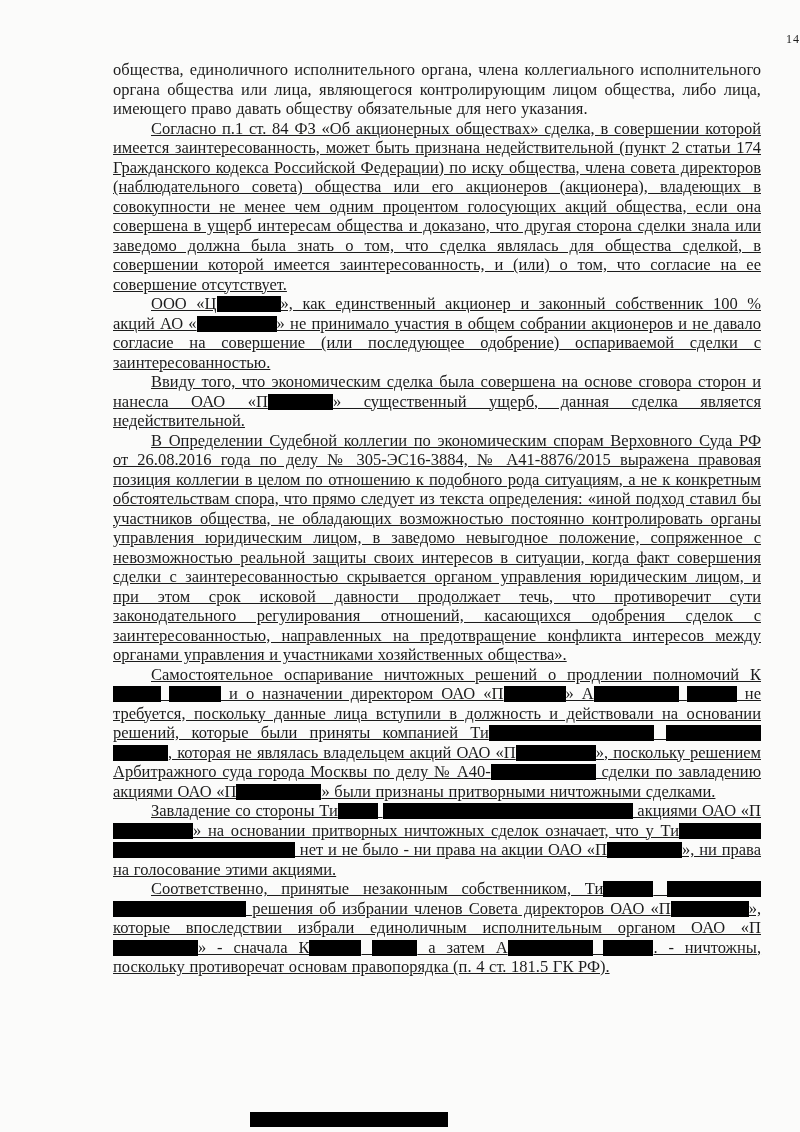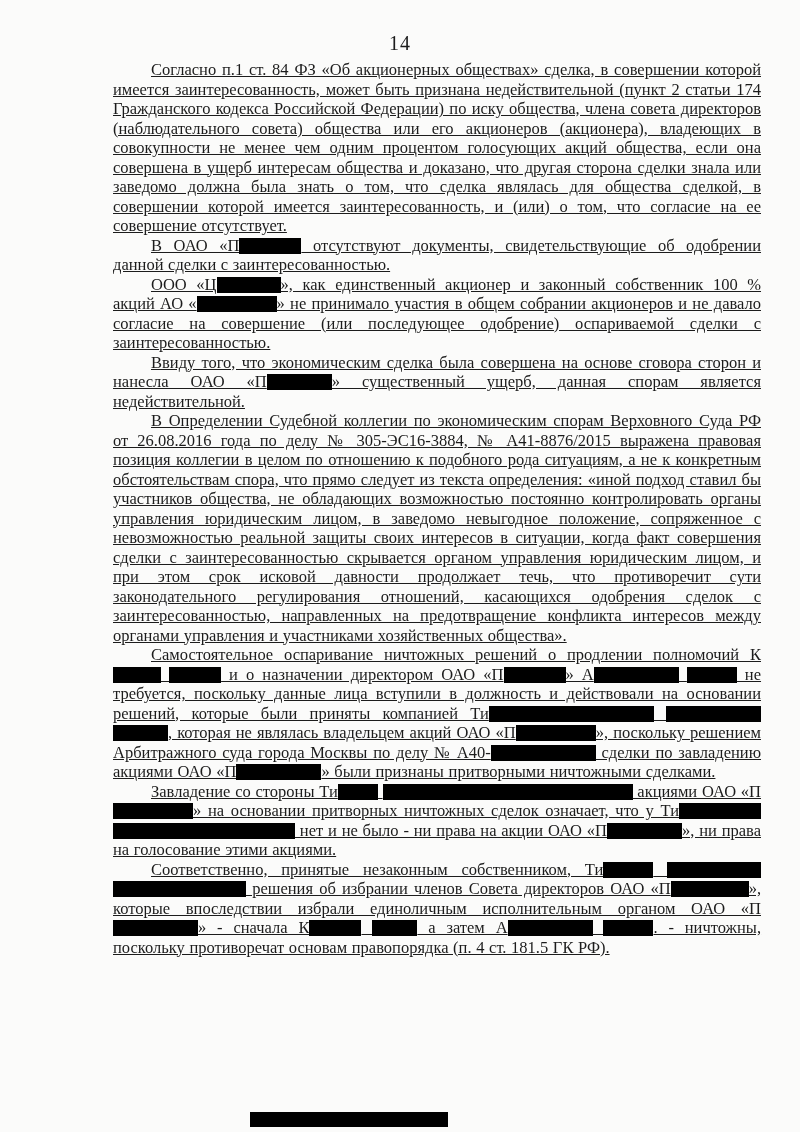--- a/index.html
+++ b/index.html
@@ -7,22 +7,22 @@
   .page {
     position:relative;
     width:800px; height:1132px;
     background:#fbfbfa;
     font-family:"Liberation Serif","DejaVu Serif",serif;
     color:#1c1c1c;
     overflow:hidden;
   }
   .page-number {
     position:absolute; top:32px; left:0; right:0;
-    text-align:center;
-    font-size:20px;
+    text-align:right;
+    font-size:12px;
     letter-spacing:1px;
   }
   .content {
     position:absolute; left:113px; top:60px; width:648px;
   }
   p.para {
     margin:0;
     font-size:16.5px;
     line-height:19.5px;
     text-align:justify;
@@ -39,23 +39,23 @@
     position:absolute;
     background:#000;
   }
 </style>
 </head>
 <body>
 
 <div class="page" style="background: rgb(251, 251, 250); color: rgb(28, 28, 28);">
   <div class="page-number">14</div>
   <div class="content">
+      <p class="para"><span>общества, единоличного исполнительного органа, члена коллегиального исполнительного органа общества или лица, являющегося контролирующим лицом общества, либо лица, имеющего право давать обществу обязательные для него указания.</span></p>
       <p class="para indent"><span>Согласно п.1 ст. 84 ФЗ «Об акционерных обществах» сделка, в совершении которой имеется заинтересованность, может быть признана недействительной (пункт 2 статьи 174 Гражданского кодекса Российской Федерации) по иску общества, члена совета директоров (наблюдательного совета) общества или его акционеров (акционера), владеющих в совокупности не менее чем одним процентом голосующих акций общества, если она совершена в ущерб интересам общества и доказано, что другая сторона сделки знала или заведомо должна была знать о том, что сделка являлась для общества сделкой, в совершении которой имеется заинтересованность, и (или) о том, что согласие на ее совершение отсутствует.</span></p>
-      <p class="para indent"><span>В ОАО «П</span><span class="redaction" style="width: 62px; background: rgb(0, 0, 0);"></span><span> отсутствуют документы, свидетельствующие об одобрении данной сделки с заинтересованностью.</span></p>
       <p class="para indent"><span>ООО «Ц</span><span class="redaction" style="width: 64px; background: rgb(0, 0, 0);"></span><span>», как единственный акционер и законный собственник 100 % акций АО «</span><span class="redaction" style="width: 80px; background: rgb(0, 0, 0);"></span><span>» не принимало участия в общем собрании акционеров и не давало согласие на совершение (или последующее одобрение) оспариваемой сделки с заинтересованностью.</span></p>
-      <p class="para indent"><span>Ввиду того, что экономическим сделка была совершена на основе сговора сторон и нанесла ОАО «П</span><span class="redaction" style="width: 65px; background: rgb(0, 0, 0);"></span><span>» существенный ущерб, данная спорам является недействительной.</span></p>
+      <p class="para indent"><span>Ввиду того, что экономическим сделка была совершена на основе сговора сторон и нанесла ОАО «П</span><span class="redaction" style="width: 65px; background: rgb(0, 0, 0);"></span><span>» существенный ущерб, данная сделка является недействительной.</span></p>
       <p class="para indent"><span>В Определении Судебной коллегии по экономическим спорам Верховного Суда РФ от 26.08.2016 года по делу № 305-ЭС16-3884, № А41-8876/2015 выражена правовая позиция коллегии в целом по отношению к подобного рода ситуациям, а не к конкретным обстоятельствам спора, что прямо следует из текста определения: «иной подход ставил бы участников общества, не обладающих возможностью постоянно контролировать органы управления юридическим лицом, в заведомо невыгодное положение, сопряженное с невозможностью реальной защиты своих интересов в ситуации, когда факт совершения сделки с заинтересованностью скрывается органом управления юридическим лицом, и при этом срок исковой давности продолжает течь, что противоречит сути законодательного регулирования отношений, касающихся одобрения сделок с заинтересованностью, направленных на предотвращение конфликта интересов между органами управления и участниками хозяйственных общества».</span></p>
       <p class="para indent"><span>Самостоятельное оспаривание ничтожных решений о продлении полномочий К</span><span class="redaction" style="width: 48px; background: rgb(0, 0, 0);"></span><span> </span><span class="redaction" style="width: 52px; background: rgb(0, 0, 0);"></span><span> и о назначении директором ОАО «П</span><span class="redaction" style="width: 62px; background: rgb(0, 0, 0);"></span><span>» А</span><span class="redaction" style="width: 85px; background: rgb(0, 0, 0);"></span><span> </span><span class="redaction" style="width: 50px; background: rgb(0, 0, 0);"></span><span> не требуется, поскольку данные лица вступили в должность и действовали на основании решений, которые были приняты компанией Ти</span><span class="redaction" style="width: 165px; background: rgb(0, 0, 0);"></span><span> </span><span class="redaction" style="width: 95px; background: rgb(0, 0, 0);"></span><span> </span><span class="redaction" style="width: 55px; background: rgb(0, 0, 0);"></span><span>, которая не являлась владельцем акций ОАО «П</span><span class="redaction" style="width: 80px; background: rgb(0, 0, 0);"></span><span>», поскольку решением Арбитражного суда города Москвы по делу № А40-</span><span class="redaction" style="width: 105px; background: rgb(0, 0, 0);"></span><span> сделки по завладению акциями ОАО «П</span><span class="redaction" style="width: 85px; background: rgb(0, 0, 0);"></span><span>» были признаны притворными ничтожными сделками.</span></p>
       <p class="para indent"><span>Завладение со стороны Ти</span><span class="redaction" style="width: 40px; background: rgb(0, 0, 0);"></span><span> </span><span class="redaction" style="width: 250px; background: rgb(0, 0, 0);"></span><span> акциями ОАО «П</span><span class="redaction" style="width: 80px; background: rgb(0, 0, 0);"></span><span>» на основании притворных ничтожных сделок означает, что у Ти</span><span class="redaction" style="width: 82px; background: rgb(0, 0, 0);"></span><span> </span><span class="redaction" style="width: 182px; background: rgb(0, 0, 0);"></span><span> нет и не было - ни права на акции ОАО «П</span><span class="redaction" style="width: 75px; background: rgb(0, 0, 0);"></span><span>», ни права на голосование этими акциями.</span></p>
       <p class="para indent"><span>Соответственно, принятые незаконным собственником, Ти</span><span class="redaction" style="width: 50px; background: rgb(0, 0, 0);"></span><span> </span><span class="redaction" style="width: 94px; background: rgb(0, 0, 0);"></span><span> </span><span class="redaction" style="width: 133px; background: rgb(0, 0, 0);"></span><span> решения об избрании членов Совета директоров ОАО «П</span><span class="redaction" style="width: 78px; background: rgb(0, 0, 0);"></span><span>», которые впоследствии избрали единоличным исполнительным органом ОАО «П</span><span class="redaction" style="width: 85px; background: rgb(0, 0, 0);"></span><span>» - сначала К</span><span class="redaction" style="width: 52px; background: rgb(0, 0, 0);"></span><span> </span><span class="redaction" style="width: 45px; background: rgb(0, 0, 0);"></span><span> а затем А</span><span class="redaction" style="width: 85px; background: rgb(0, 0, 0);"></span><span> </span><span class="redaction" style="width: 50px; background: rgb(0, 0, 0);"></span><span>. - ничтожны, поскольку противоречат основам правопорядка (п. 4 ст. 181.5 ГК РФ).</span></p>
     </div>
   <div class="footer-redaction" style="left: 250px; top: 1112px; width: 198px; height: 15px; background: rgb(0, 0, 0);"></div>
 </div>
 
 </body></html>

